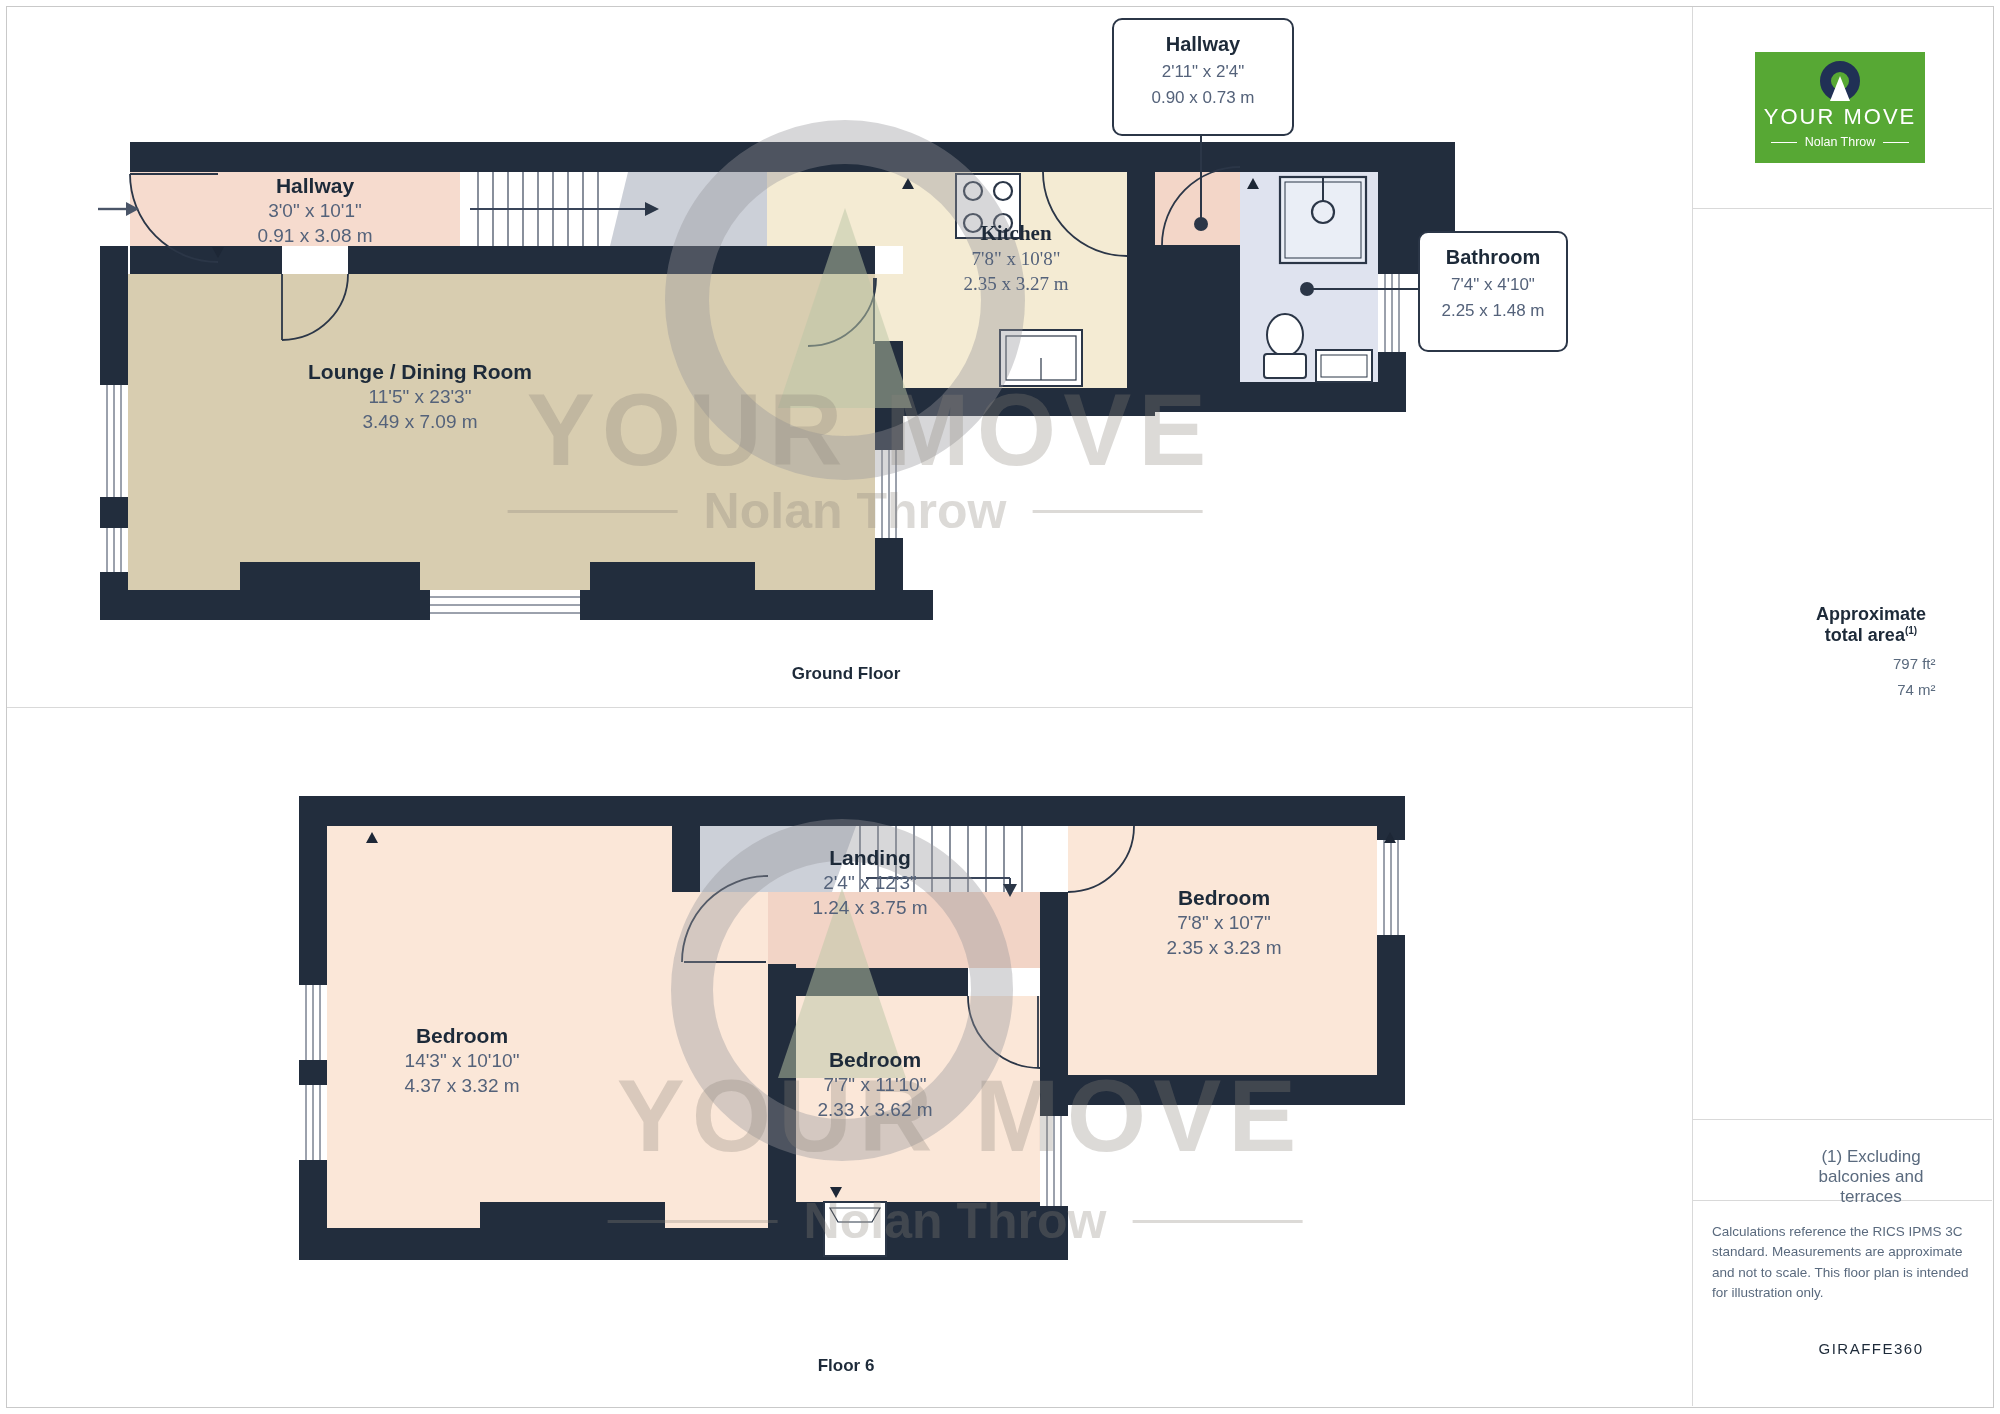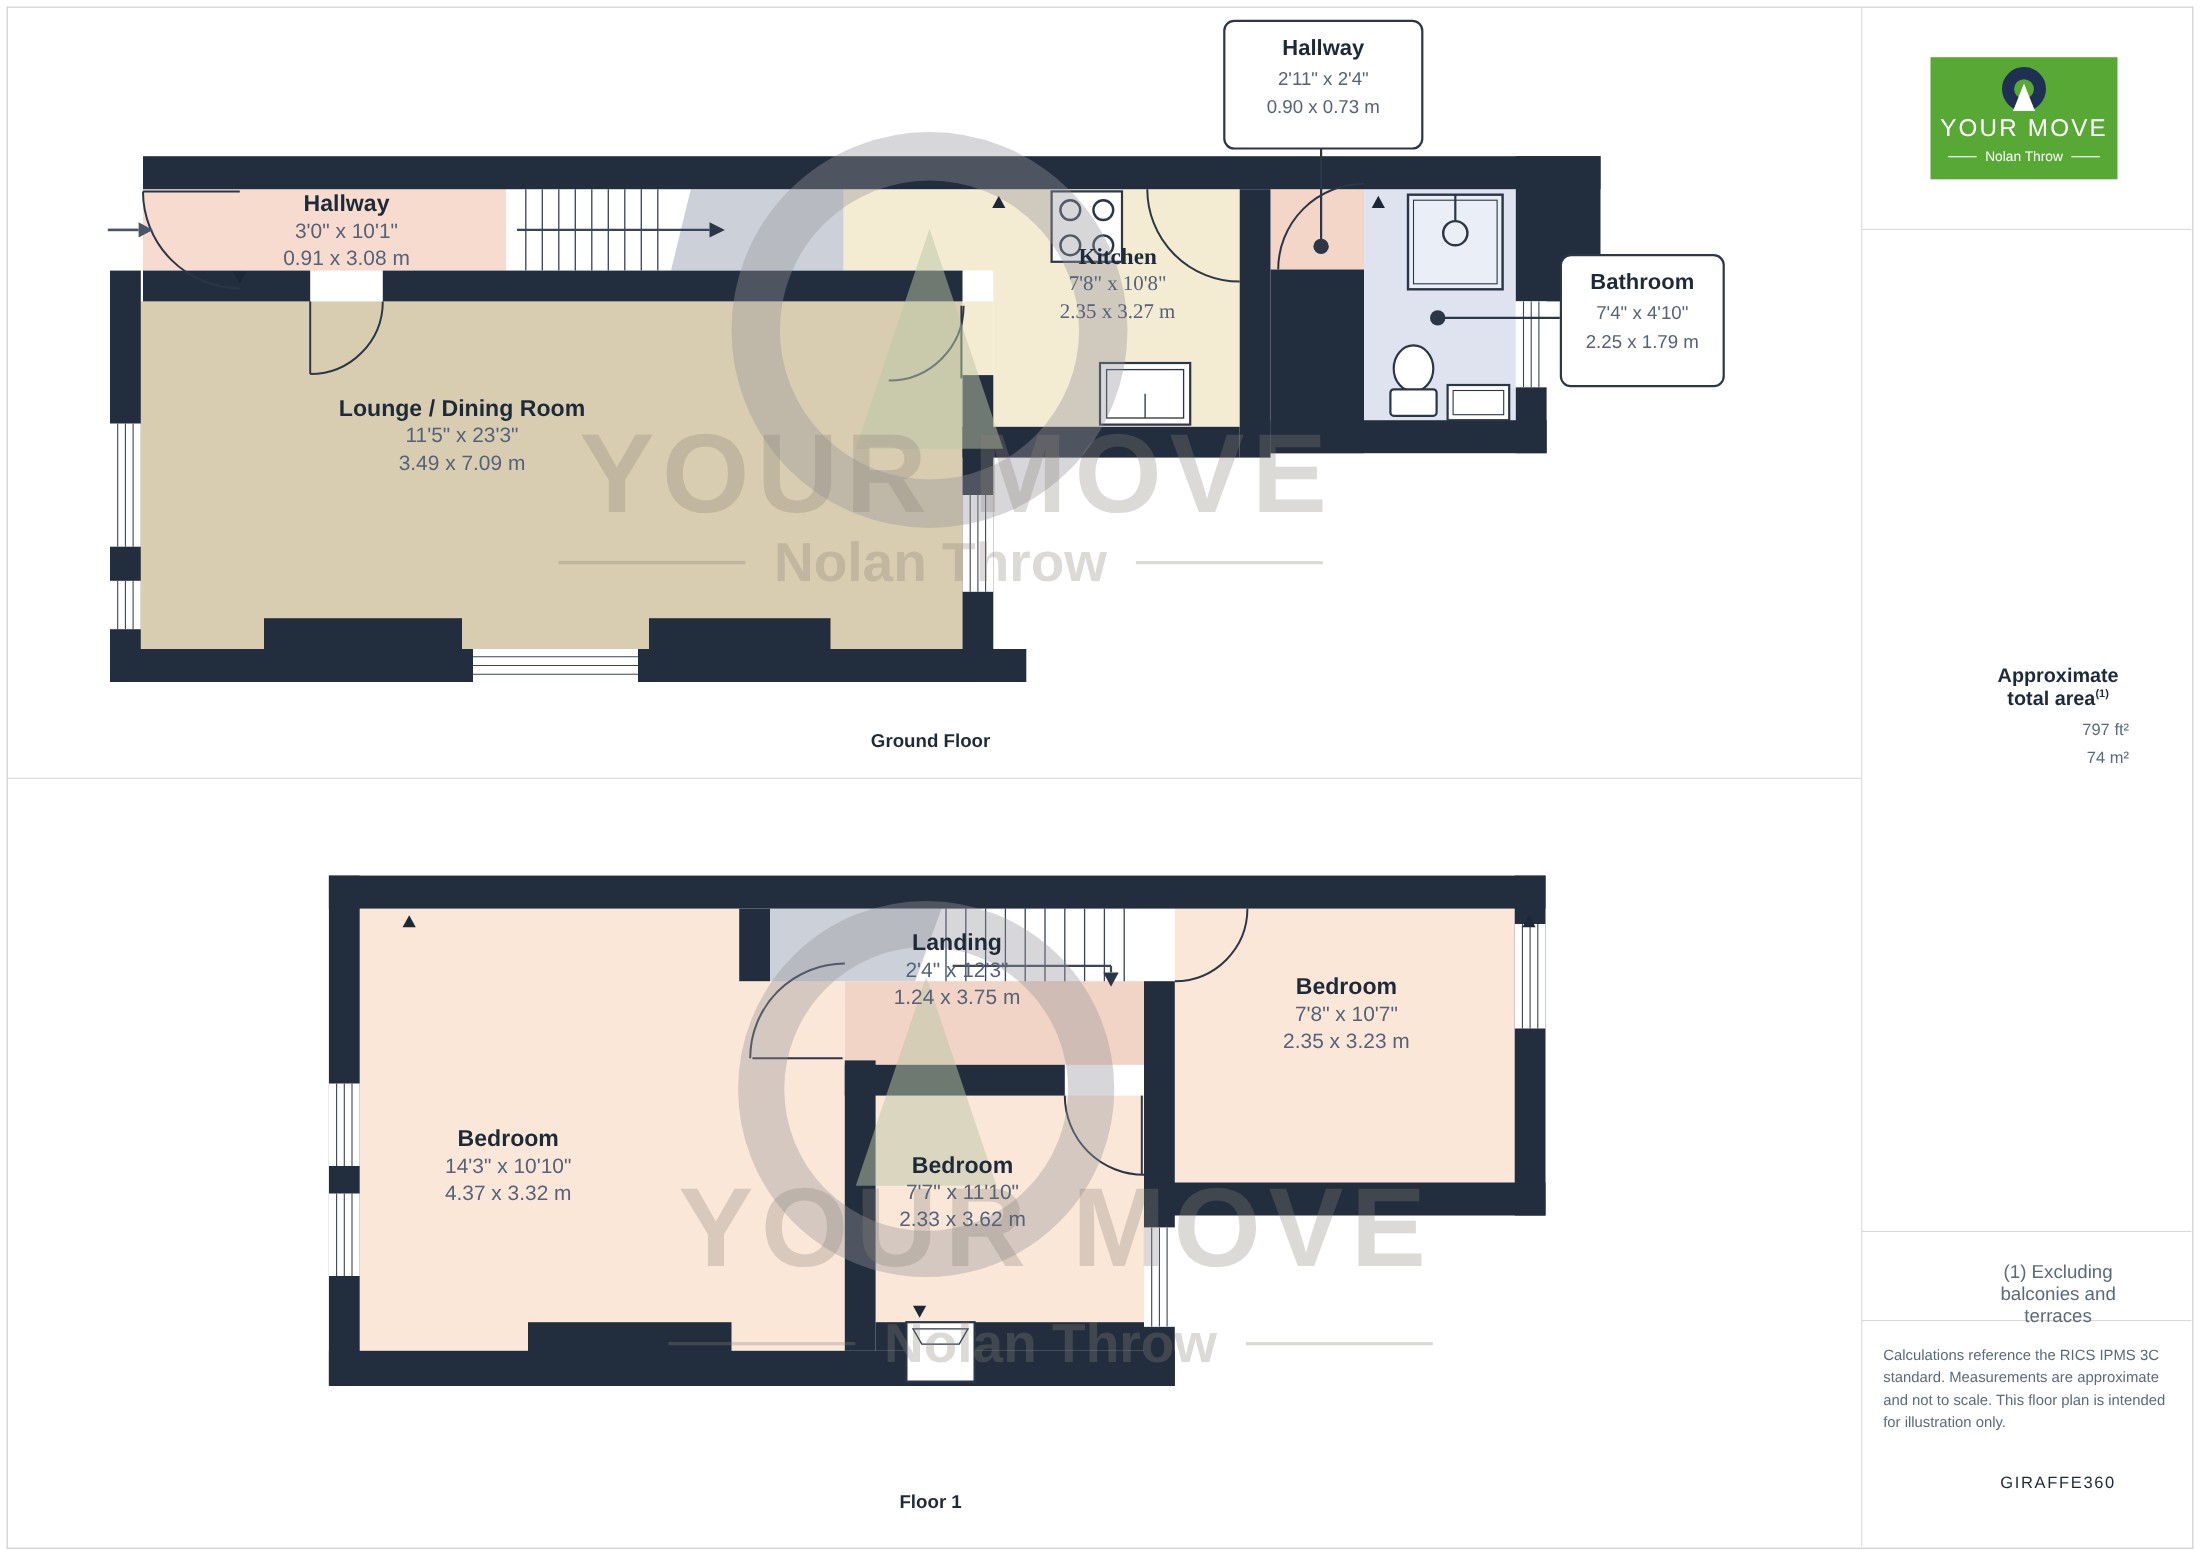--- a/index.html
+++ b/index.html
@@ -335,25 +335,25 @@
 </div>
 
 <div class="callout" style="left:1112px;top:18px;width:178px;height:105px;">
   <div class="room-title">Hallway</div>
   <div class="room-dim">2'11" x 2'4"</div>
   <div class="room-dim">0.90 x 0.73 m</div>
 </div>
 <div class="callout" style="left:1418px;top:231px;width:146px;height:108px;">
   <div class="room-title">Bathroom</div>
   <div class="room-dim">7'4" x 4'10"</div>
-  <div class="room-dim">2.25 x 1.79 m</div>
+  <div class="room-dim">2.25 x 1.48 m</div>
 </div>
 
 <div class="caption" style="left:846px;top:664px;">Ground Floor</div>
-<div class="caption" style="left:846px;top:1356px;">Floor 1</div>
+<div class="caption" style="left:846px;top:1356px;">Floor 6</div>
 
 <div class="vline" style="left:1692px;top:7px;height:1399px;"></div>
 <div class="hline" style="left:7px;top:707px;width:1685px;"></div>
 <div class="hline" style="left:1692px;top:208px;width:300px;"></div>
 <div class="hline" style="left:1692px;top:1119px;width:300px;"></div>
 <div class="hline" style="left:1692px;top:1200px;width:300px;"></div>
 
 <div class="logo-box">
   <div class="logo-mark">
     <div class="logo-ring"></div>

